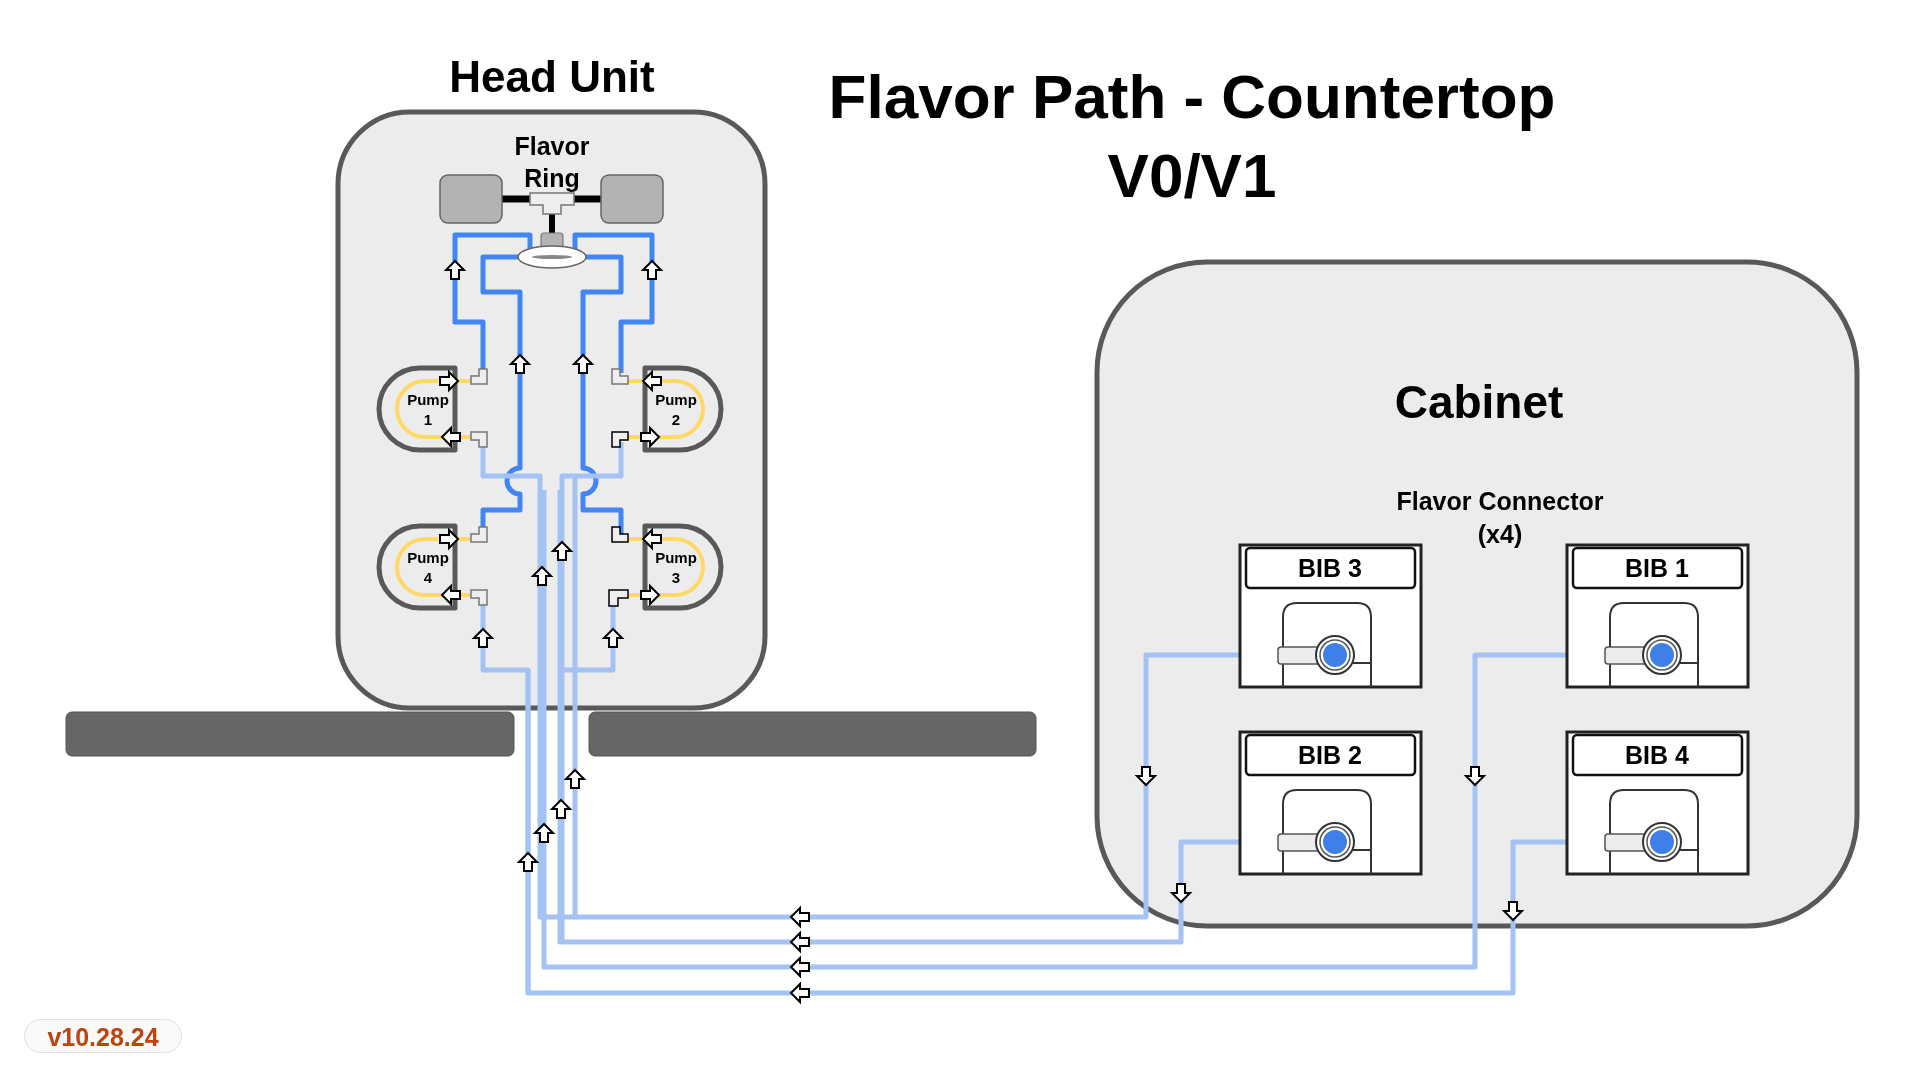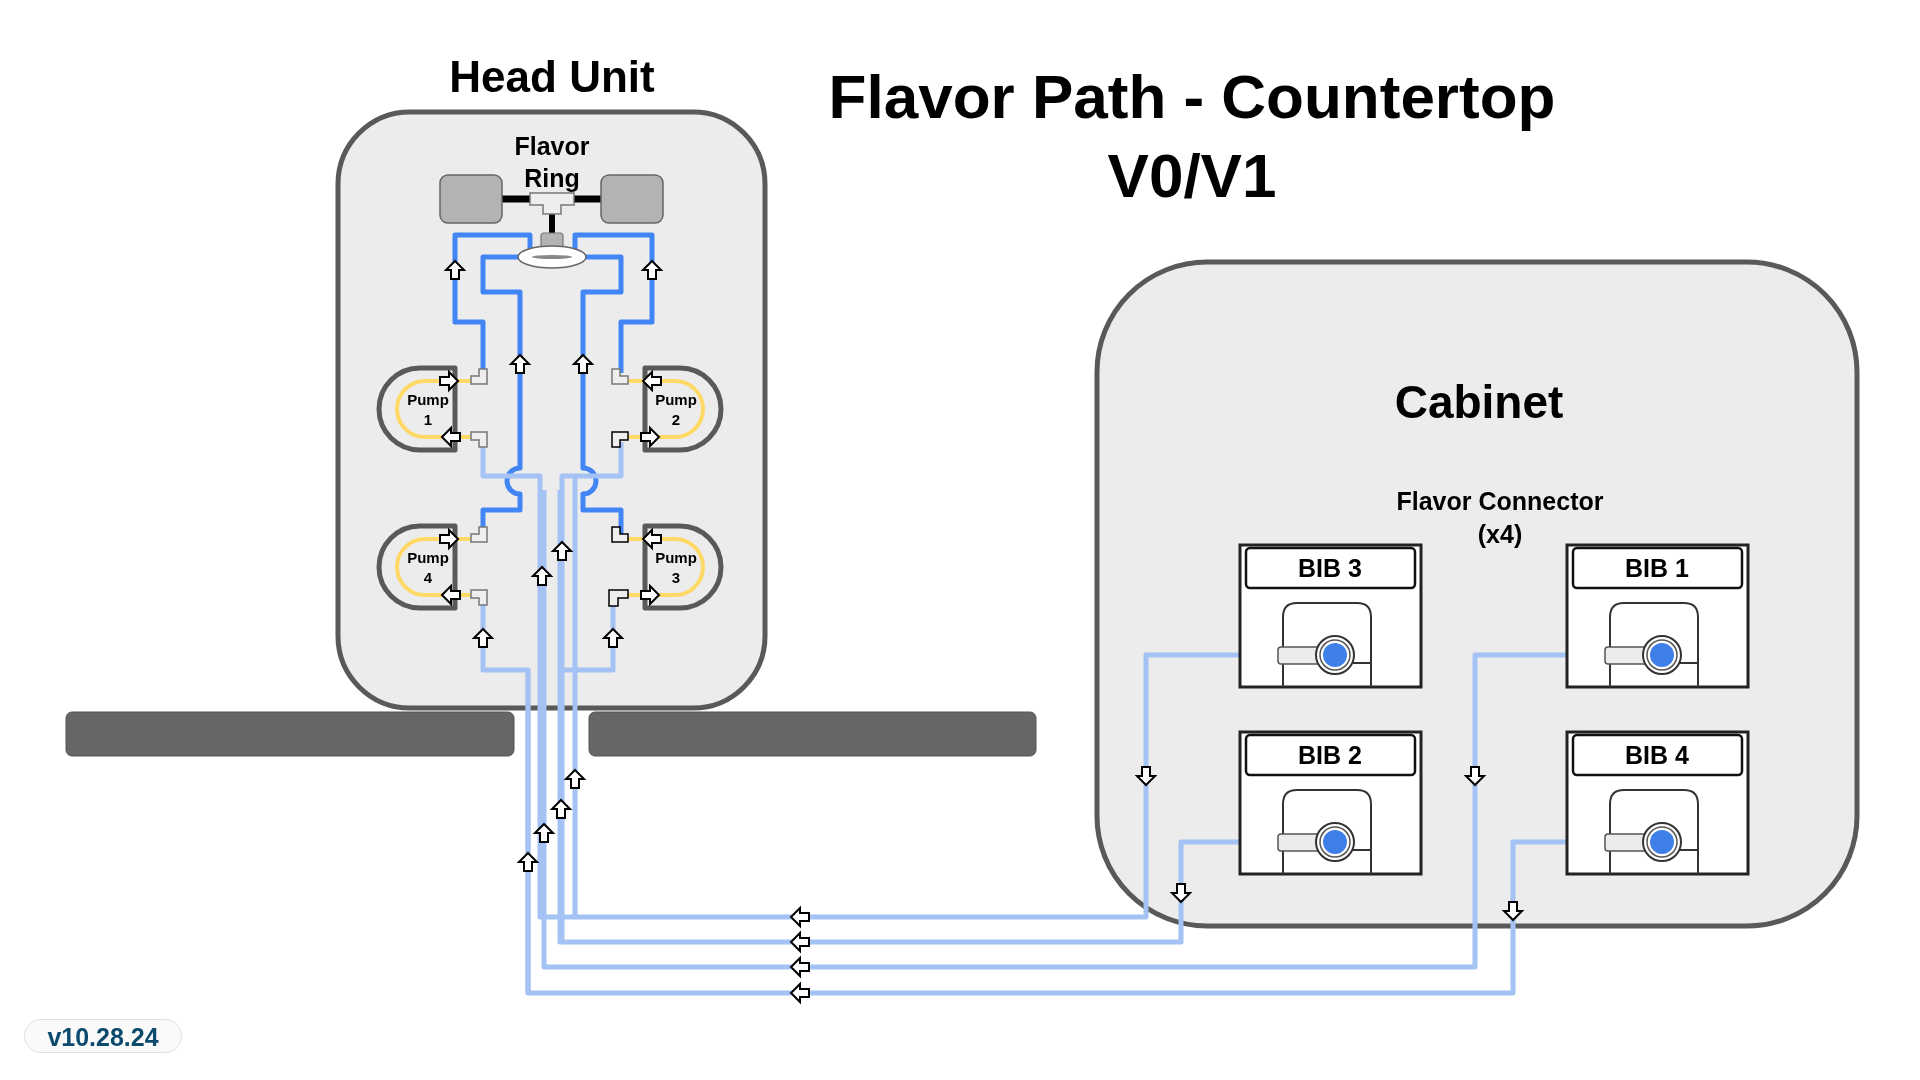--- a/index.html
+++ b/index.html
@@ -3,21 +3,21 @@
 <meta charset="utf-8">
 <style>
   html, body { margin: 0; padding: 0; background: #ffffff; }
   body { width: 1920px; height: 1080px; position: relative; overflow: hidden; font-family: "Liberation Sans", sans-serif; }
   #diagram { position: absolute; left: 0; top: 0; width: 1920px; height: 1080px; }
   .title { font-family: "Liberation Sans", sans-serif; font-weight: bold; fill: #000; }
   .lbl { font-family: "Liberation Sans", sans-serif; font-weight: bold; fill: #000; }
   .version-badge {
     position: absolute; left: 24px; top: 1019px; width: 158px; height: 34px;
     border: 1.5px solid #e2e2e2; border-radius: 17px; background: #fafafa;
-    color: #0c4a6e; font-family: "Liberation Sans", sans-serif; font-weight: bold;
+    color: #c2410c; font-family: "Liberation Sans", sans-serif; font-weight: bold;
     font-size: 25px; line-height: 34px; text-align: center; box-sizing: border-box;
   }
 </style>
 </head>
 <body>
 
 <svg id="diagram" viewBox="0 0 1920 1080" xmlns="http://www.w3.org/2000/svg">
   <defs>
 
     <g id="arr-up">

